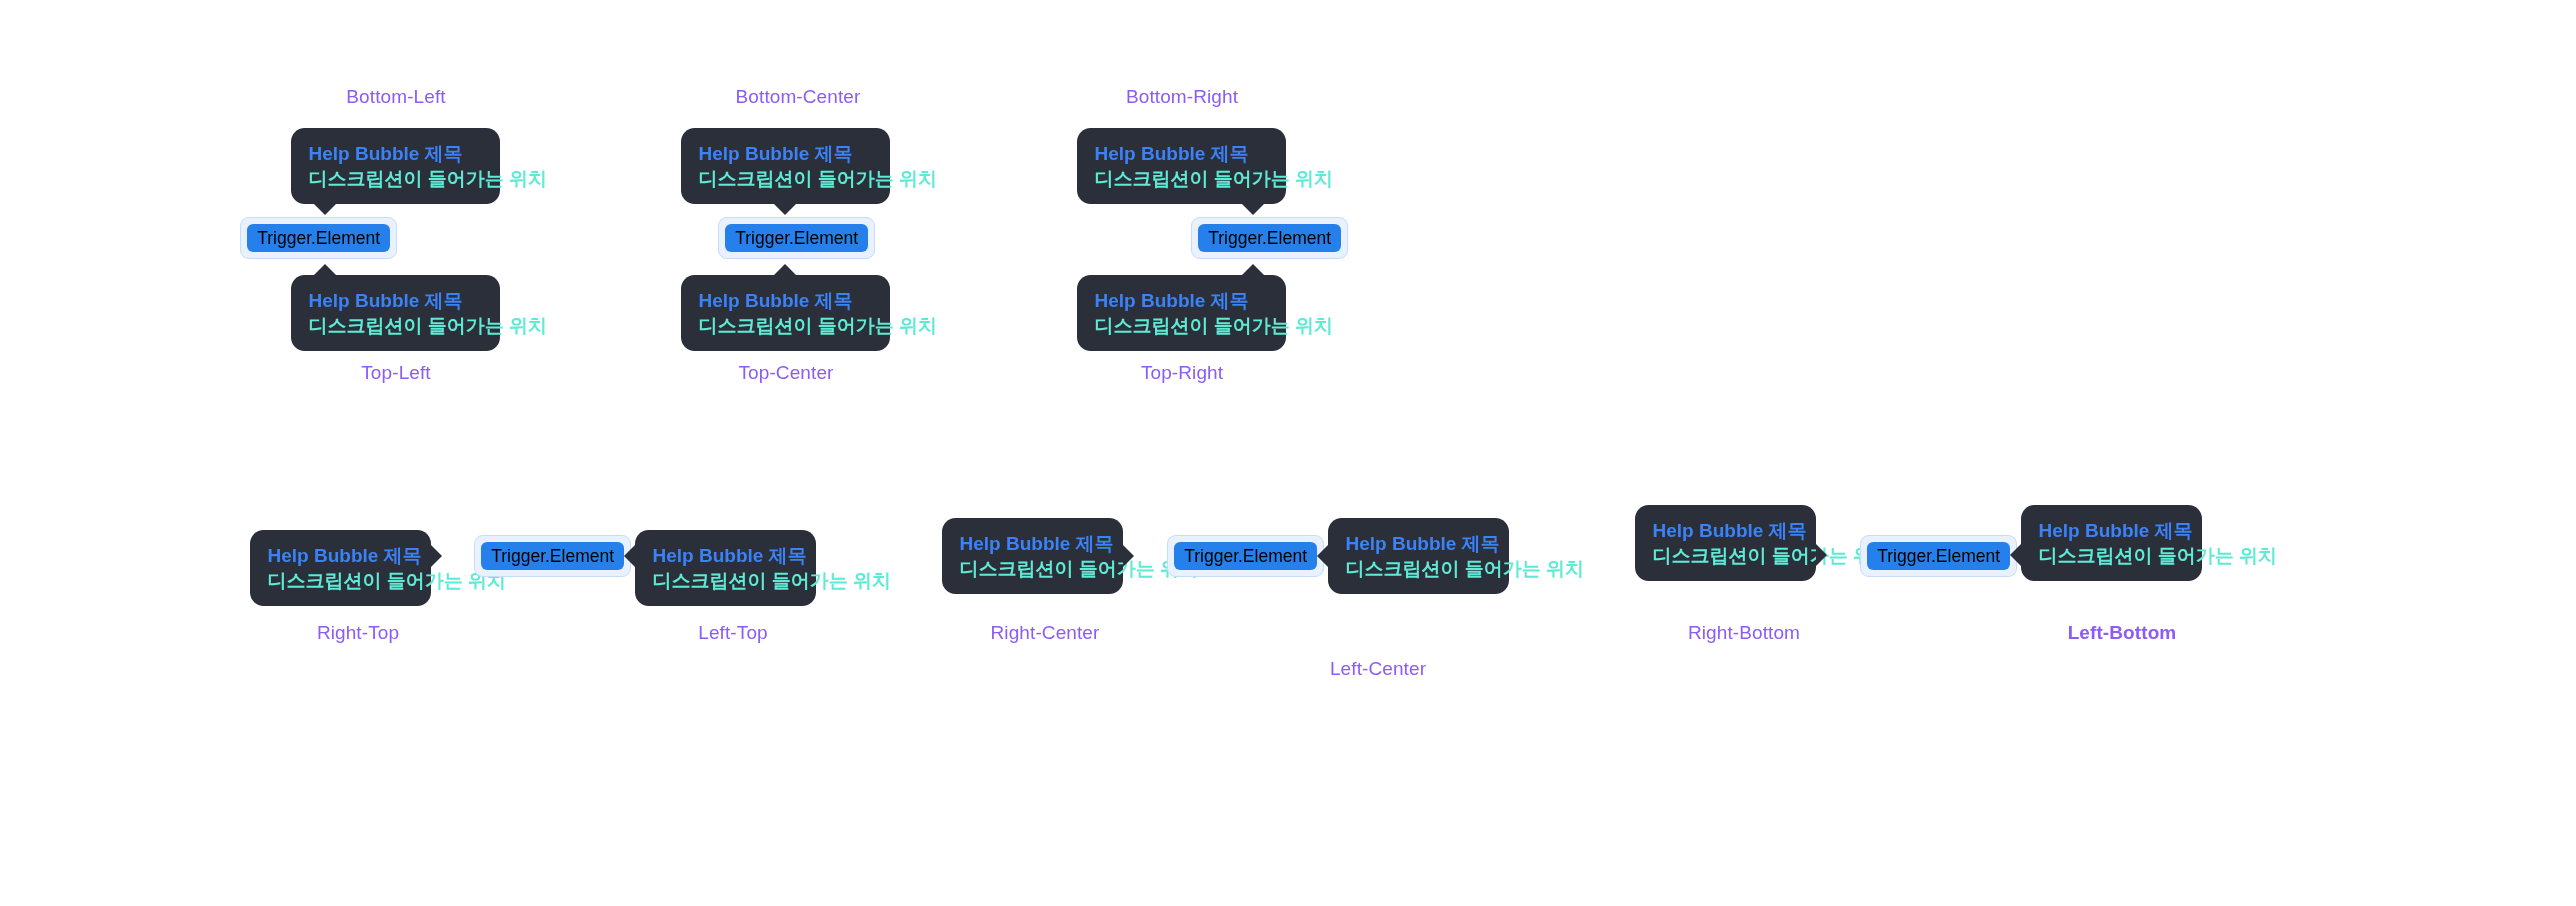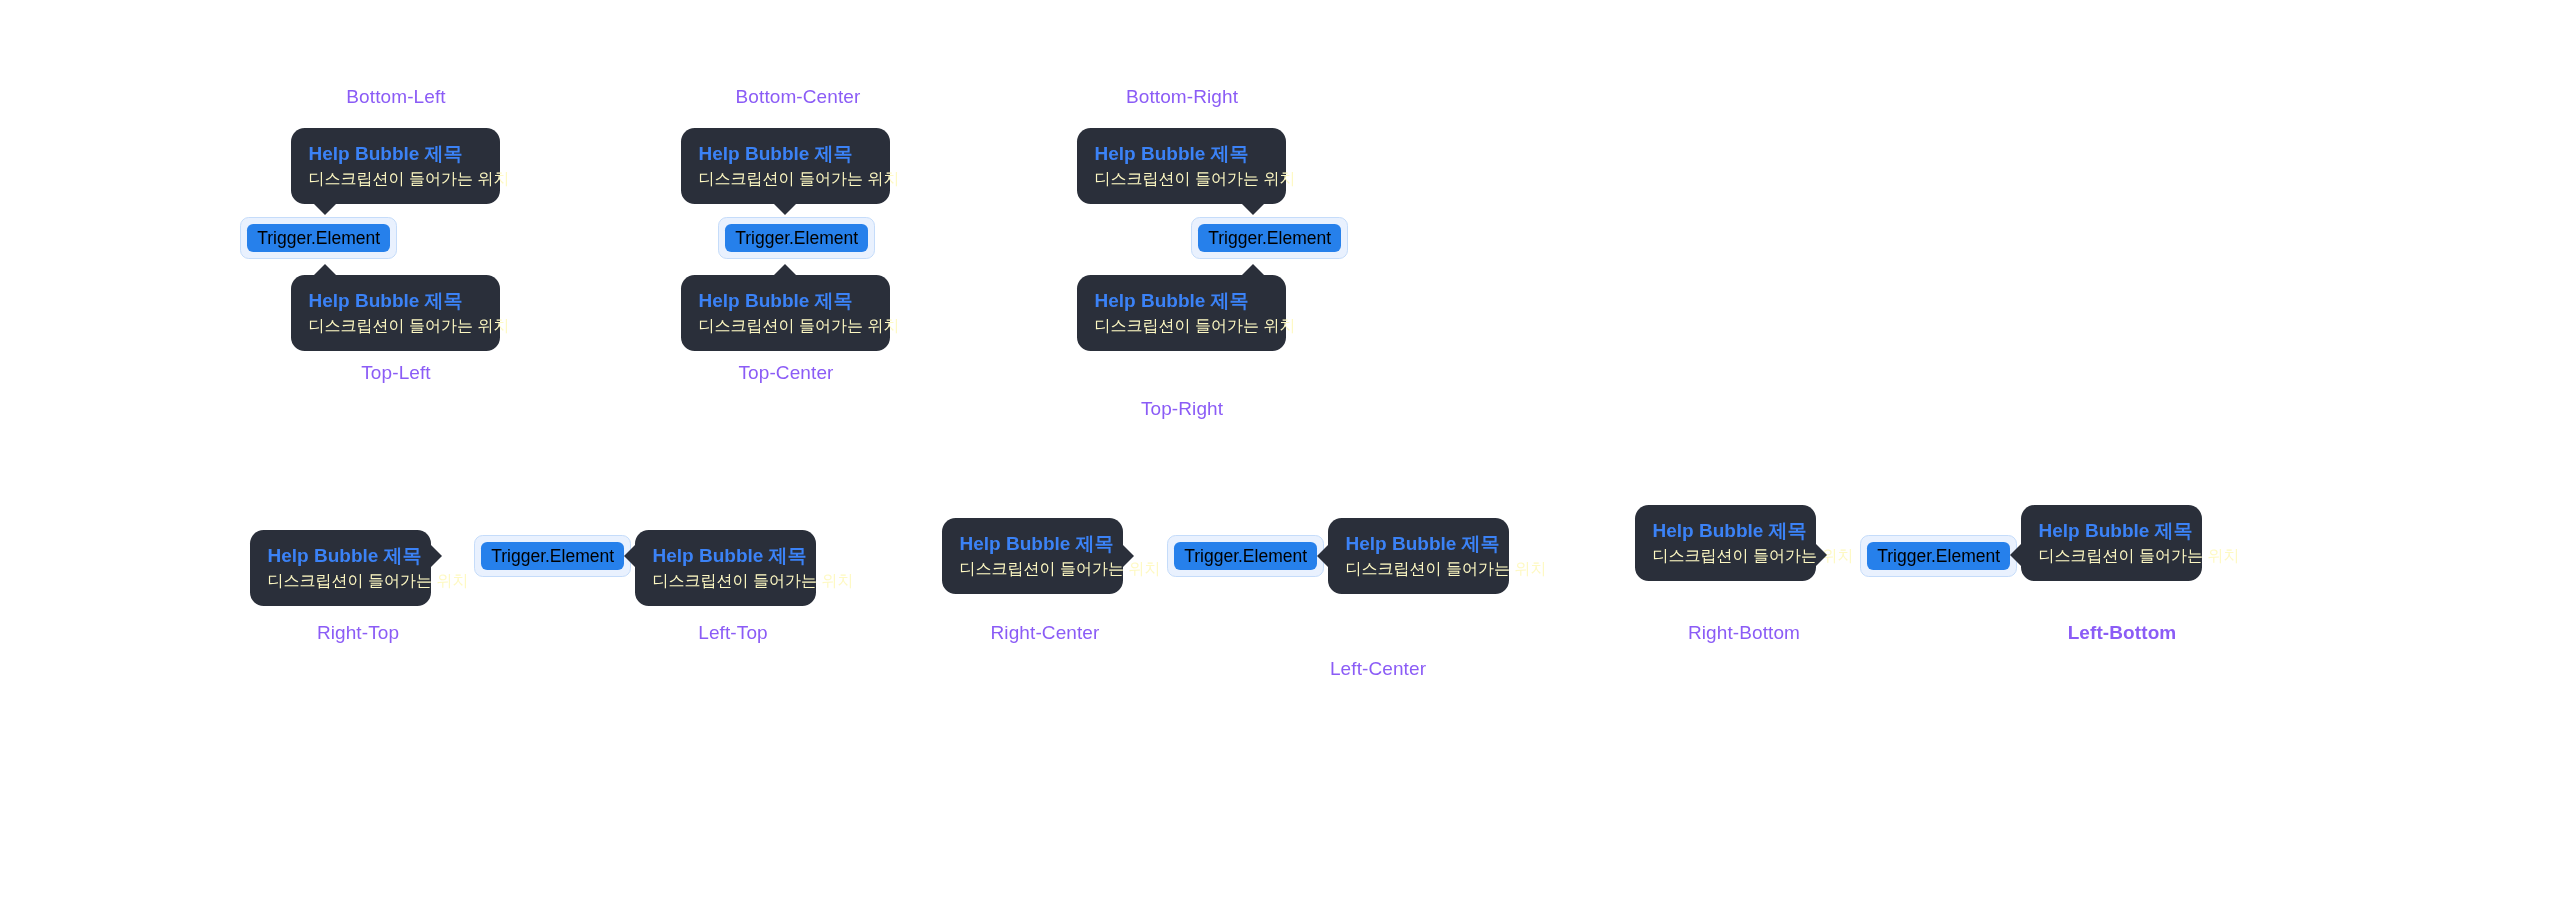--- a/index.html
+++ b/index.html
@@ -37,25 +37,25 @@
     color: #ffffff;
   }
   .bubble .b-title {
     font-size: 19px;
     line-height: 25px;
     font-weight: 700;
     white-space: nowrap;
     color: #3b82f6;
   }
   .bubble .b-desc {
-    font-size: 16px;
+    font-size: 19px;
     line-height: 25px;
-    font-weight: 400;
-    white-space: nowrap;
-    color: #fef9c3;
+    font-weight: 700;
+    white-space: nowrap;
+    color: #5eead4;
   }
 
   
   .tail { position: absolute; width: 0; height: 0; }
   .tail.up {
     border-left: 11.2px solid transparent;
     border-right: 11.2px solid transparent;
     border-bottom: 11.2px solid #2A2F3A;
     top: -10.6px;
   }
@@ -154,21 +154,21 @@
 <div class="trigger-wrap" style="left:1191px; top:217px;">
   <span class="trigger-pill">Trigger.Element</span>
 </div>
 
 <div class="bubble" style="left:1077px; top:275px; width:209px;">
   <div class="tail up" style="right:22.5px;"></div>
   <div class="b-title">Help Bubble 제목</div>
   <div class="b-desc">디스크립션이 들어가는 위치</div>
 </div>
 
-<div class="caption ctr" style="left:1182px; top:362px;margin-top:36px;">Top-Right</div>
+<div class="caption ctr" style="left:1182px; top:362px;">Top-Right</div>
 
 <div class="bubble" style="left:250px; top:530px; width:181px;">
   <div class="b-title">Help Bubble 제목</div>
   <div class="b-desc">디스크립션이 들어가는 위치</div>
   <div class="tail right" style="top:15px;"></div>
 </div>
 
 <div class="trigger-wrap" style="left:474px; top:535px;">
   <span class="trigger-pill">Trigger.Element</span>
 </div>

